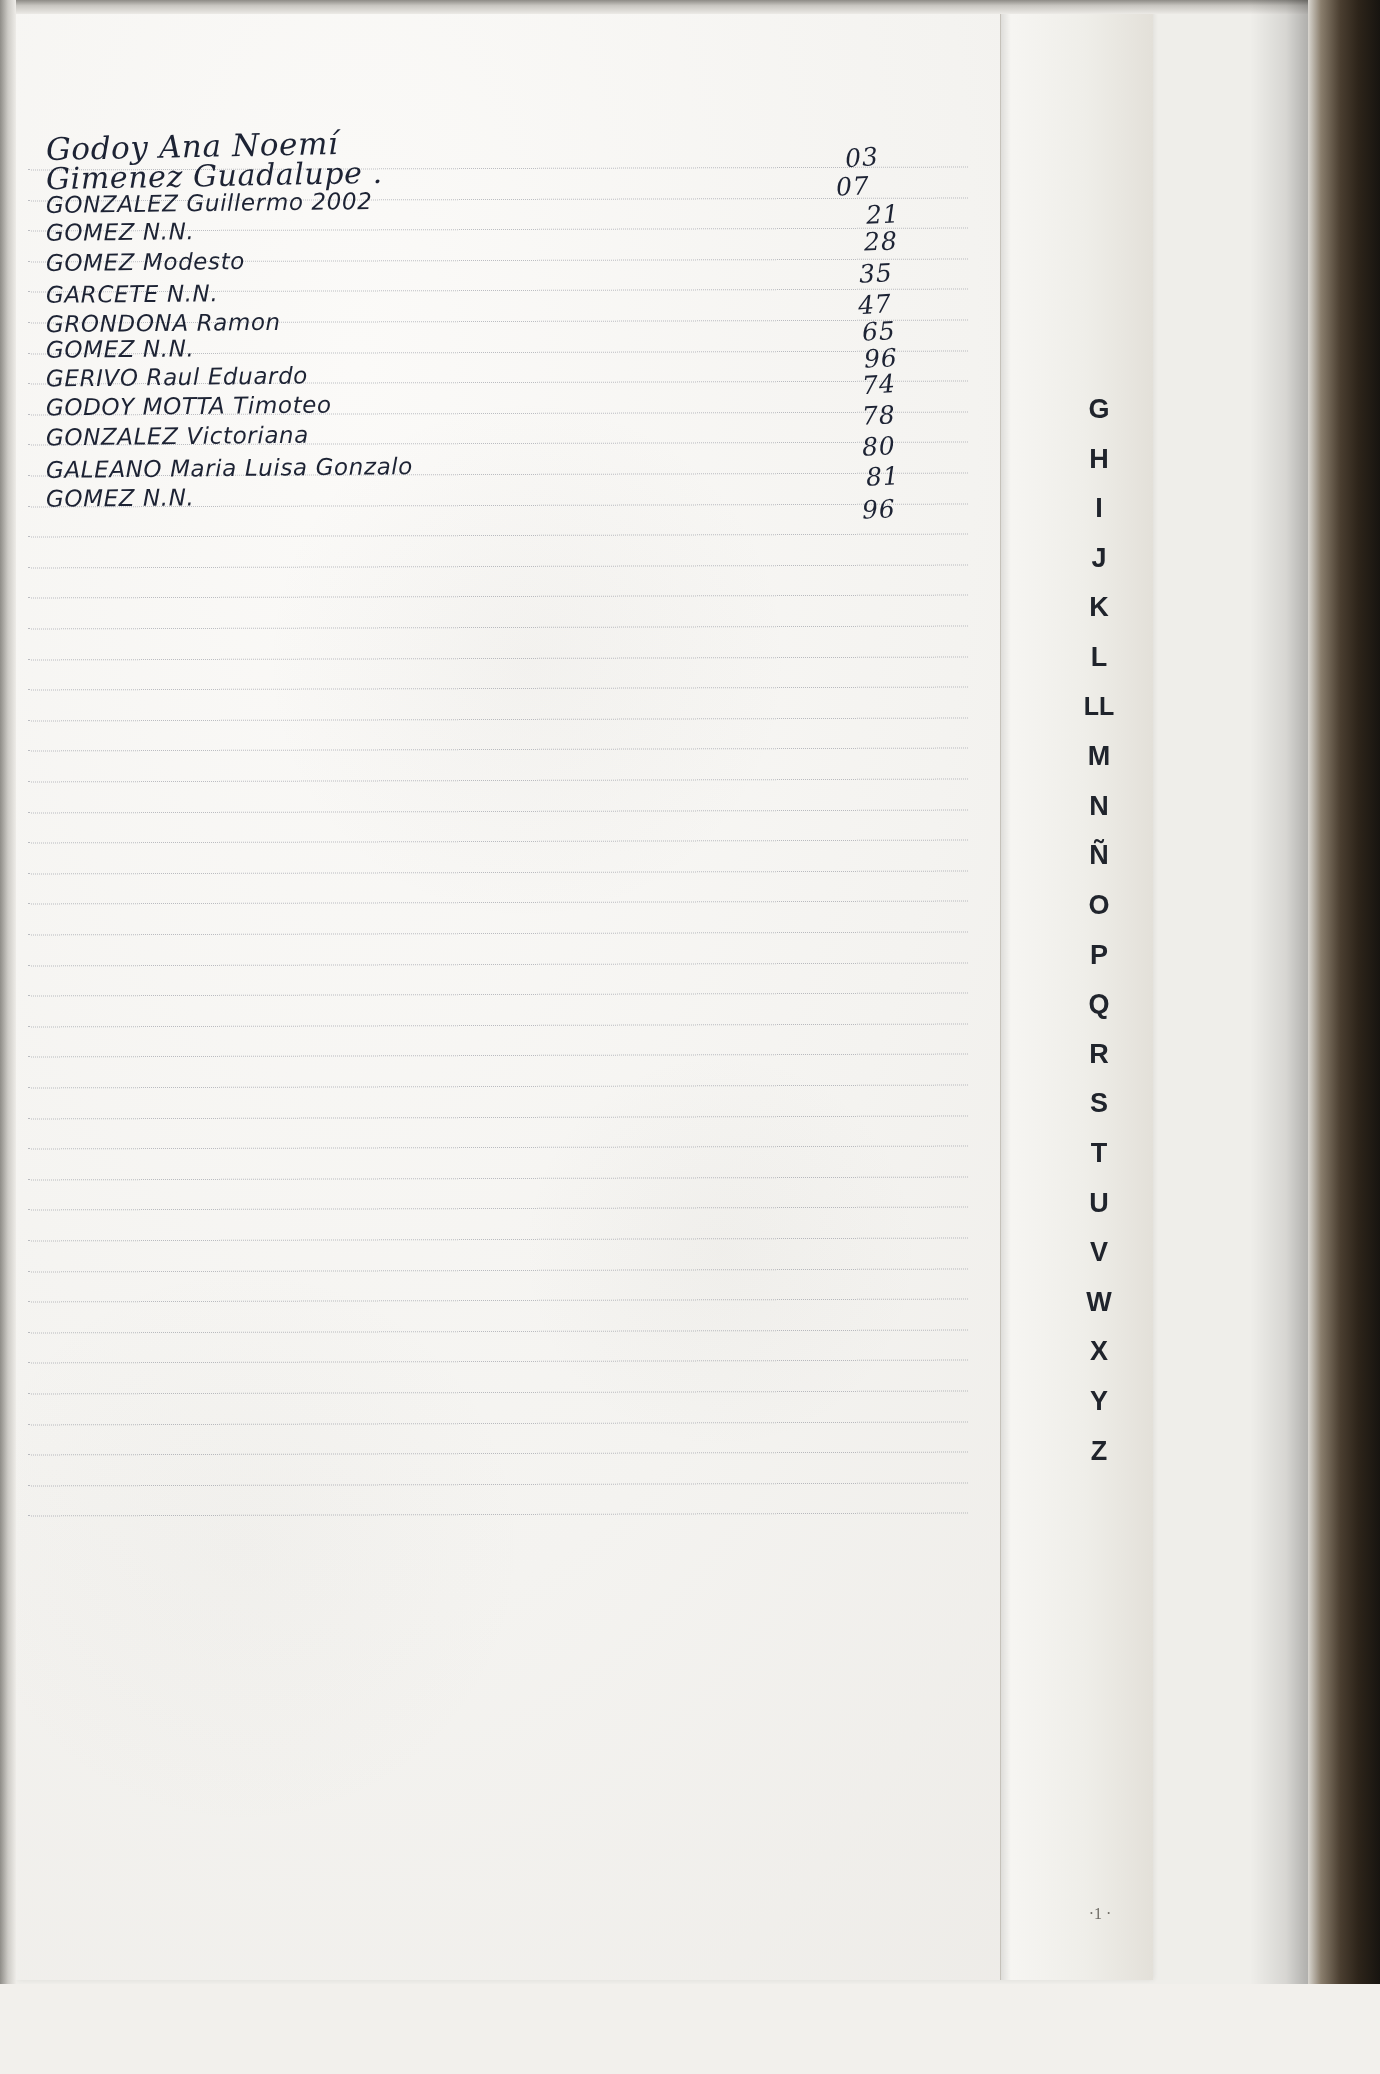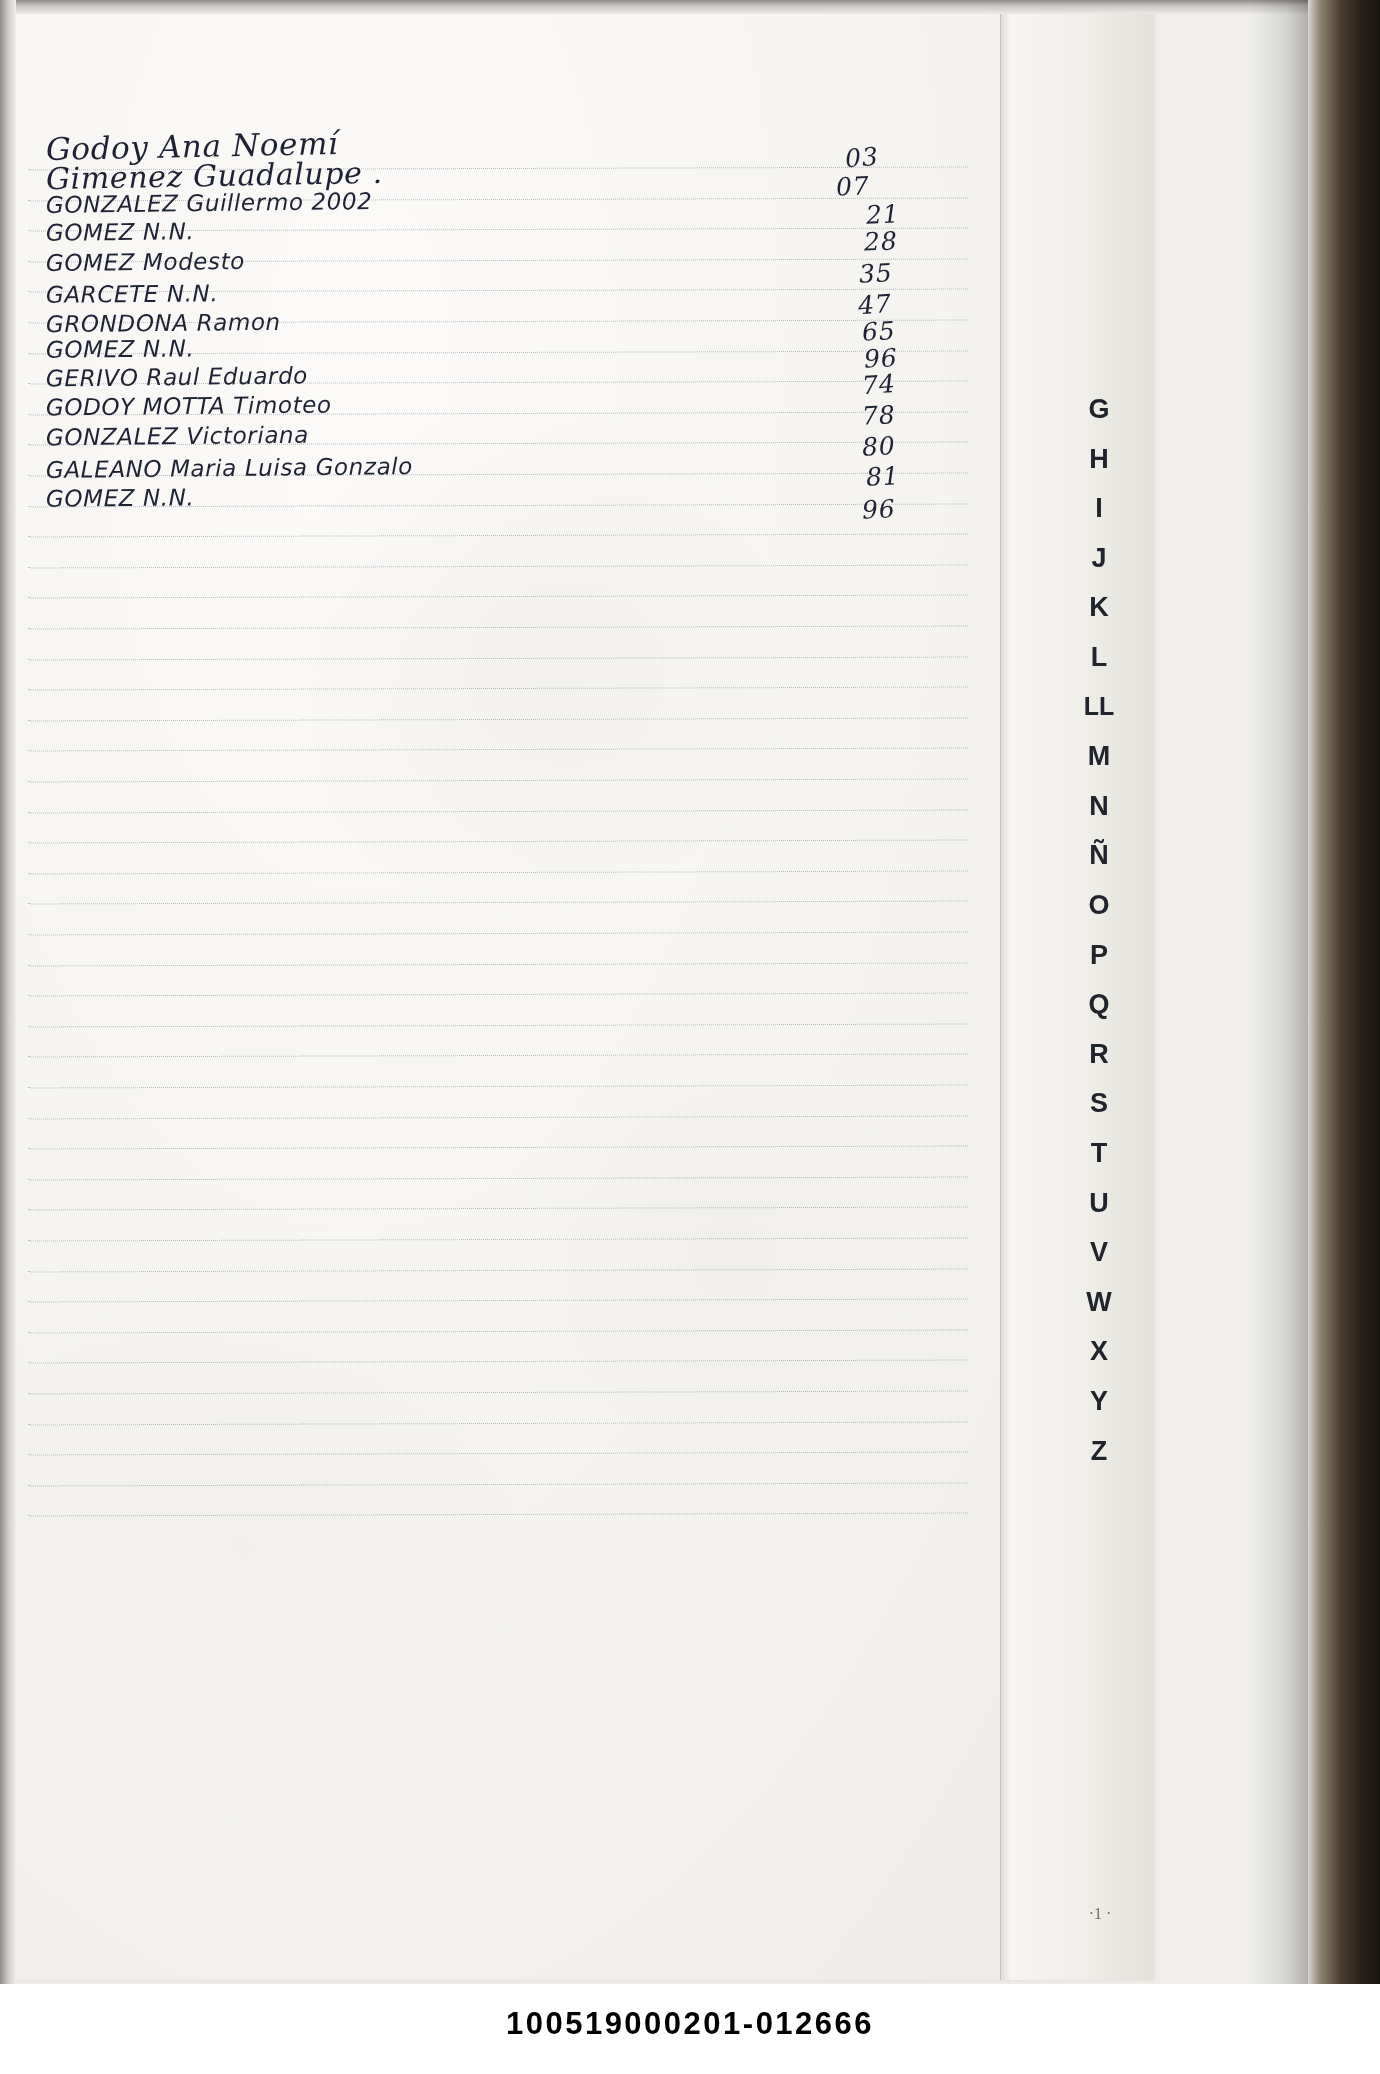--- a/index.html
+++ b/index.html
@@ -304,17 +304,14 @@
         <div class="alpha" style="top: 1237.2px;">V</div>
         <div class="alpha" style="top: 1286.8px;">W</div>
         <div class="alpha" style="top: 1336.4px;">X</div>
         <div class="alpha" style="top: 1386px;">Y</div>
         <div class="alpha" style="top: 1435.6px;">Z</div>
       </div>
 
     <div class="bottom-mark">·1 ·</div>
   </div>
 
-  <div class="footer">
-    <div class="footer-id">100519000201-012666</div>
-  </div>
 
 </div>
 
 </body></html>

